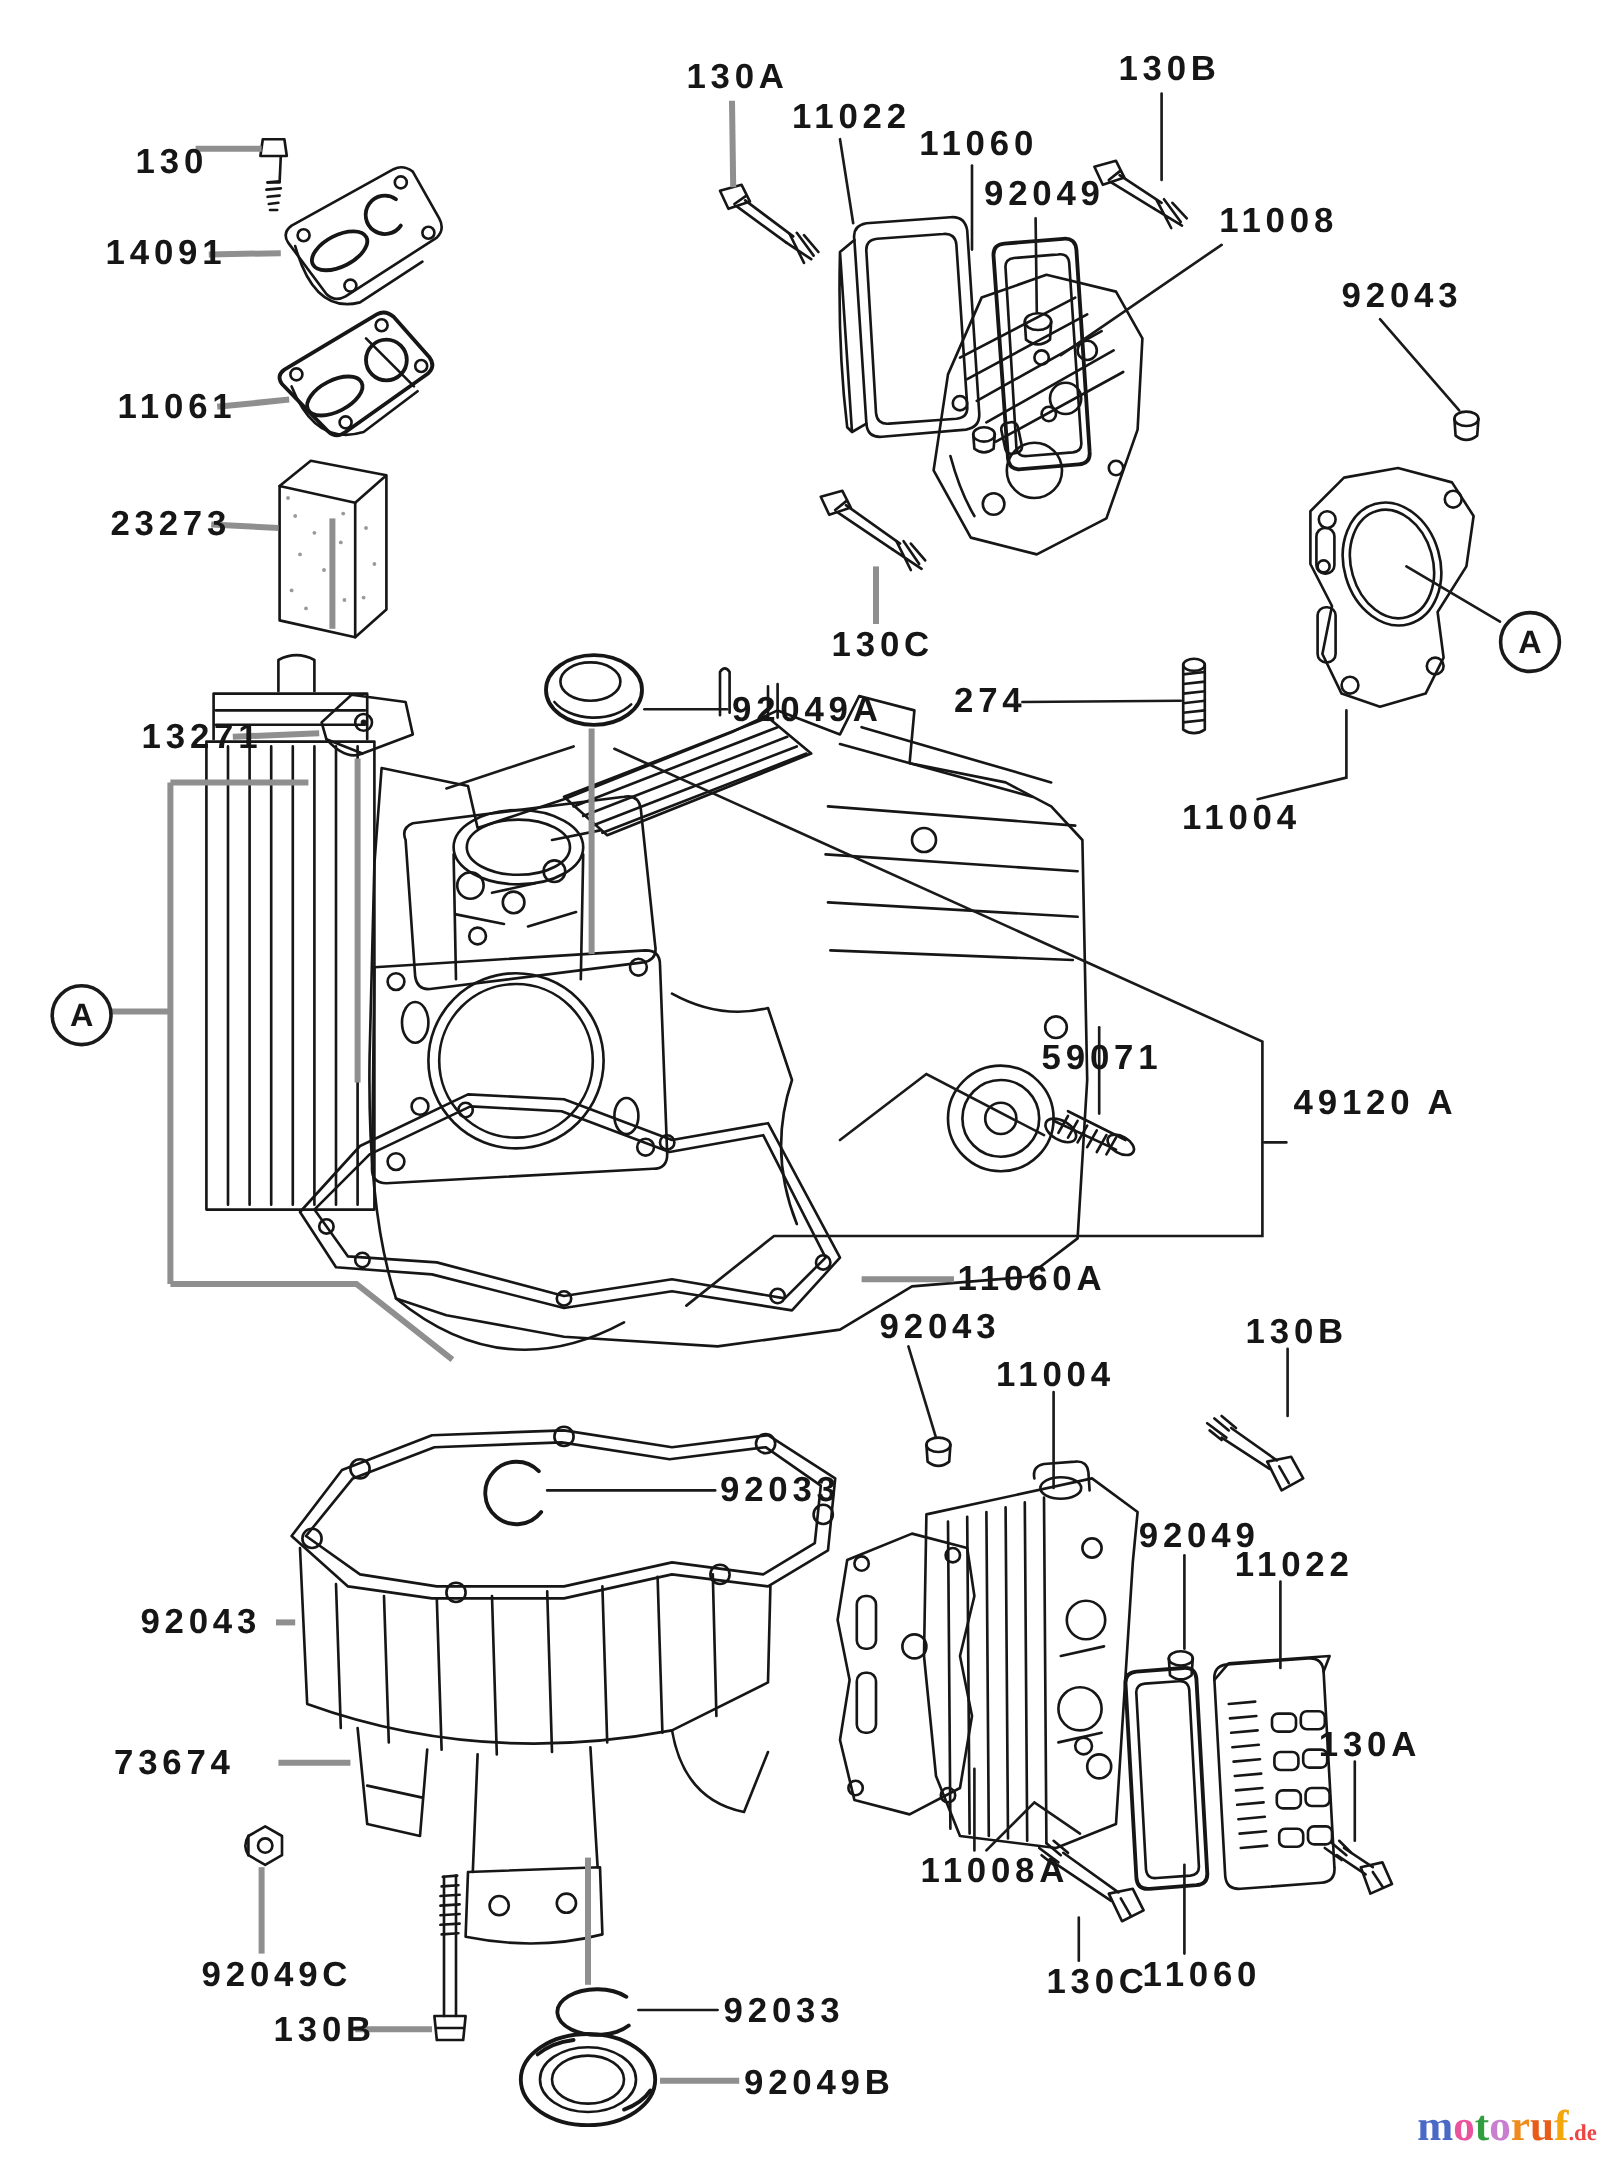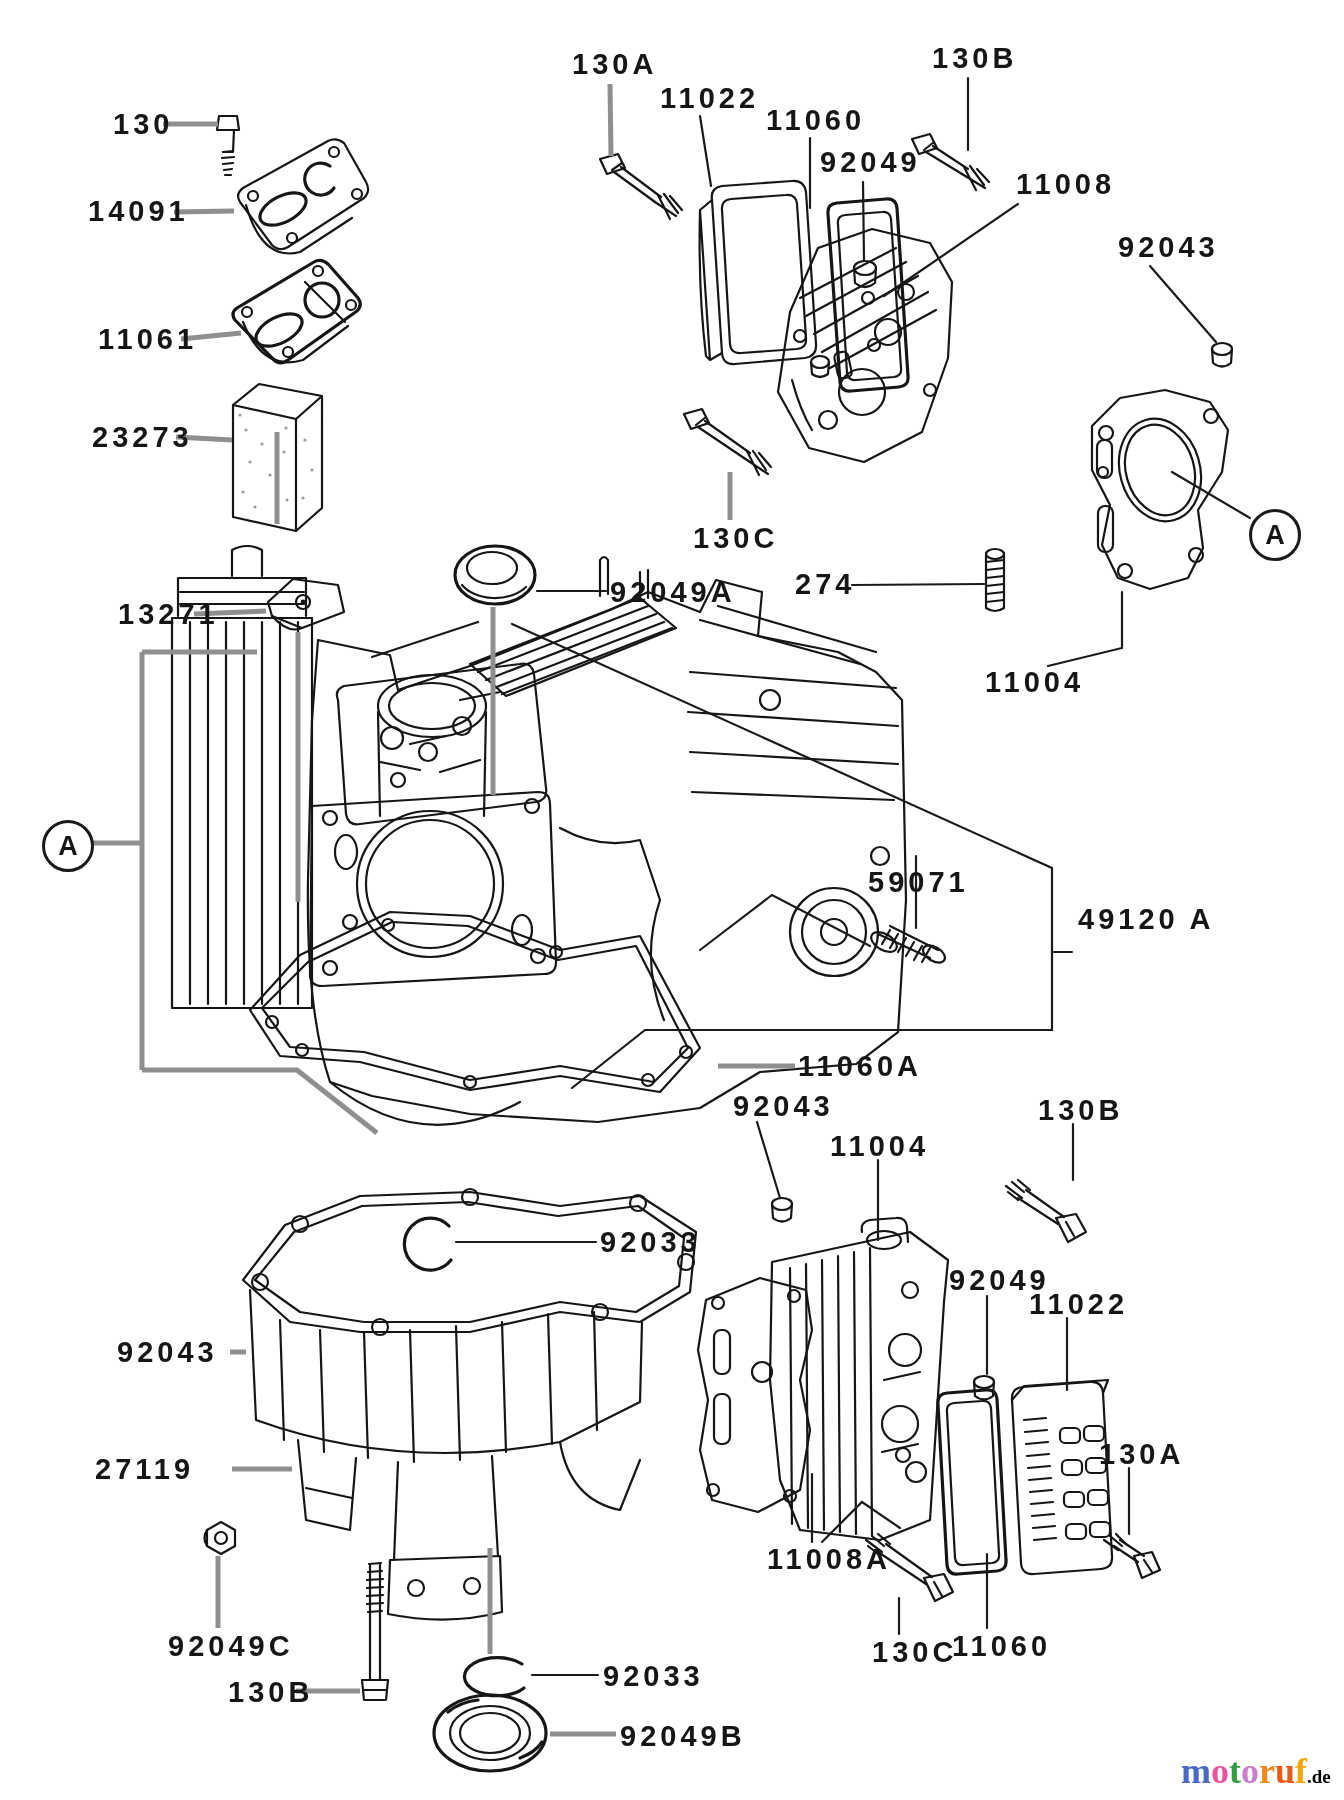--- a/index.html
+++ b/index.html
@@ -364,21 +364,21 @@
       <path class="lk" d="M532,1675 L598,1675"></path>
       <path class="lk" d="M812,1542 L812,1474 M822,1542 L862,1502 L900,1528"></path>
       <path class="lk" d="M899,1634 L899,1598"></path>
       <path class="lk" d="M987,1628 L987,1554"></path>
       <path class="lk" d="M987,1296 L987,1374"></path>
       <path class="lk" d="M1067,1318 L1067,1390"></path>
       <path class="lk" d="M1129,1468 L1129,1534"></path>
     </g>
   </svg>
 
-  <div class="callout" style="left:113px;top:110px">130</div>
+  <div class="callout" style="left:113px;top:121px">130</div>
   <div class="callout" style="left:88px;top:197px">14091</div>
   <div class="callout" style="left:98px;top:325px">11061</div>
   <div class="callout" style="left:92px;top:423px">23273</div>
   <div class="callout" style="left:118px;top:600px">13271</div>
   <div class="callout" style="left:610px;top:578px">92049A</div>
   <div class="callout" style="left:572px;top:50px">130A</div>
   <div class="callout" style="left:660px;top:84px">11022</div>
   <div class="callout" style="left:766px;top:106px">11060</div>
   <div class="callout" style="left:820px;top:148px">92049</div>
   <div class="callout" style="left:932px;top:44px">130B</div>
@@ -388,36 +388,36 @@
   <div class="callout" style="left:795px;top:570px">274</div>
   <div class="callout" style="left:985px;top:668px">11004</div>
   <div class="callout" style="left:868px;top:868px">59071</div>
   <div class="callout" style="left:1078px;top:905px">49120 A</div>
   <div class="callout" style="left:798px;top:1052px">11060A</div>
   <div class="callout" style="left:733px;top:1092px">92043</div>
   <div class="callout" style="left:830px;top:1132px">11004</div>
   <div class="callout" style="left:1038px;top:1096px">130B</div>
   <div class="callout" style="left:600px;top:1228px">92033</div>
   <div class="callout" style="left:117px;top:1338px">92043</div>
-  <div class="callout" style="left:95px;top:1455px">27119</div>
+  <div class="callout" style="left:95px;top:1455px">73674</div>
   <div class="callout" style="left:168px;top:1632px">92049C</div>
   <div class="callout" style="left:228px;top:1678px">130B</div>
   <div class="callout" style="left:603px;top:1662px">92033</div>
   <div class="callout" style="left:620px;top:1722px">92049B</div>
   <div class="callout" style="left:767px;top:1545px">11008A</div>
   <div class="callout" style="left:872px;top:1638px">130C</div>
   <div class="callout" style="left:952px;top:1632px">11060</div>
   <div class="callout" style="left:949px;top:1266px">92049</div>
   <div class="callout" style="left:1029px;top:1290px">11022</div>
   <div class="callout" style="left:1099px;top:1440px">130A</div>
 
   <div class="marker" style="left:42px;top:820px">
     <span>A</span>
   </div>
   <div class="marker" style="left:1249px;top:509px">
     <span>A</span>
   </div>
 
   <div class="logo" style="left:1181px;top:1753px">
-    <span style="color: rgb(74, 106, 198);">m</span><span style="color: rgb(232, 85, 158);">o</span><span style="color: rgb(47, 158, 63);">t</span><span style="color: rgb(201, 127, 208);">o</span><span style="color: rgb(240, 138, 28);">r</span><span style="color: rgb(232, 92, 24);">u</span><span style="color: rgb(243, 167, 12);">f</span><span class="tld" style="color: #000000;">.de</span>
+    <span style="color: rgb(74, 106, 198);">m</span><span style="color: rgb(232, 85, 158);">o</span><span style="color: rgb(47, 158, 63);">t</span><span style="color: rgb(201, 127, 208);">o</span><span style="color: rgb(240, 138, 28);">r</span><span style="color: rgb(232, 92, 24);">u</span><span style="color: rgb(243, 167, 12);">f</span><span class="tld" style="color: #ef4444;">.de</span>
   </div>
 
 </div>
 
 </body></html>

